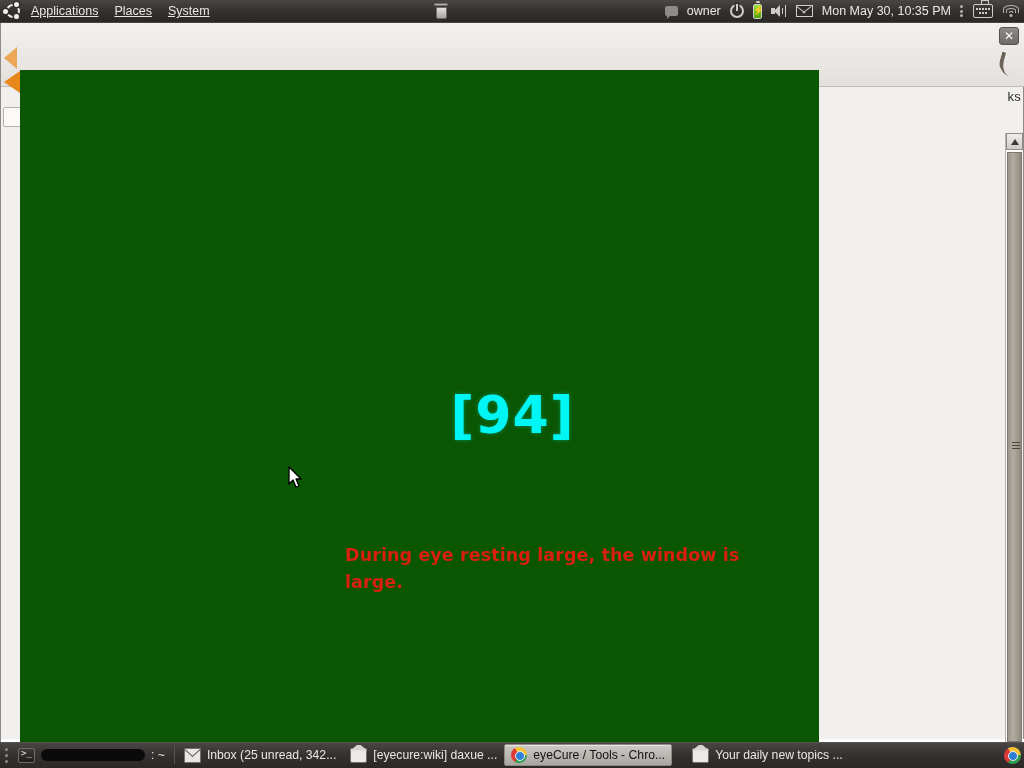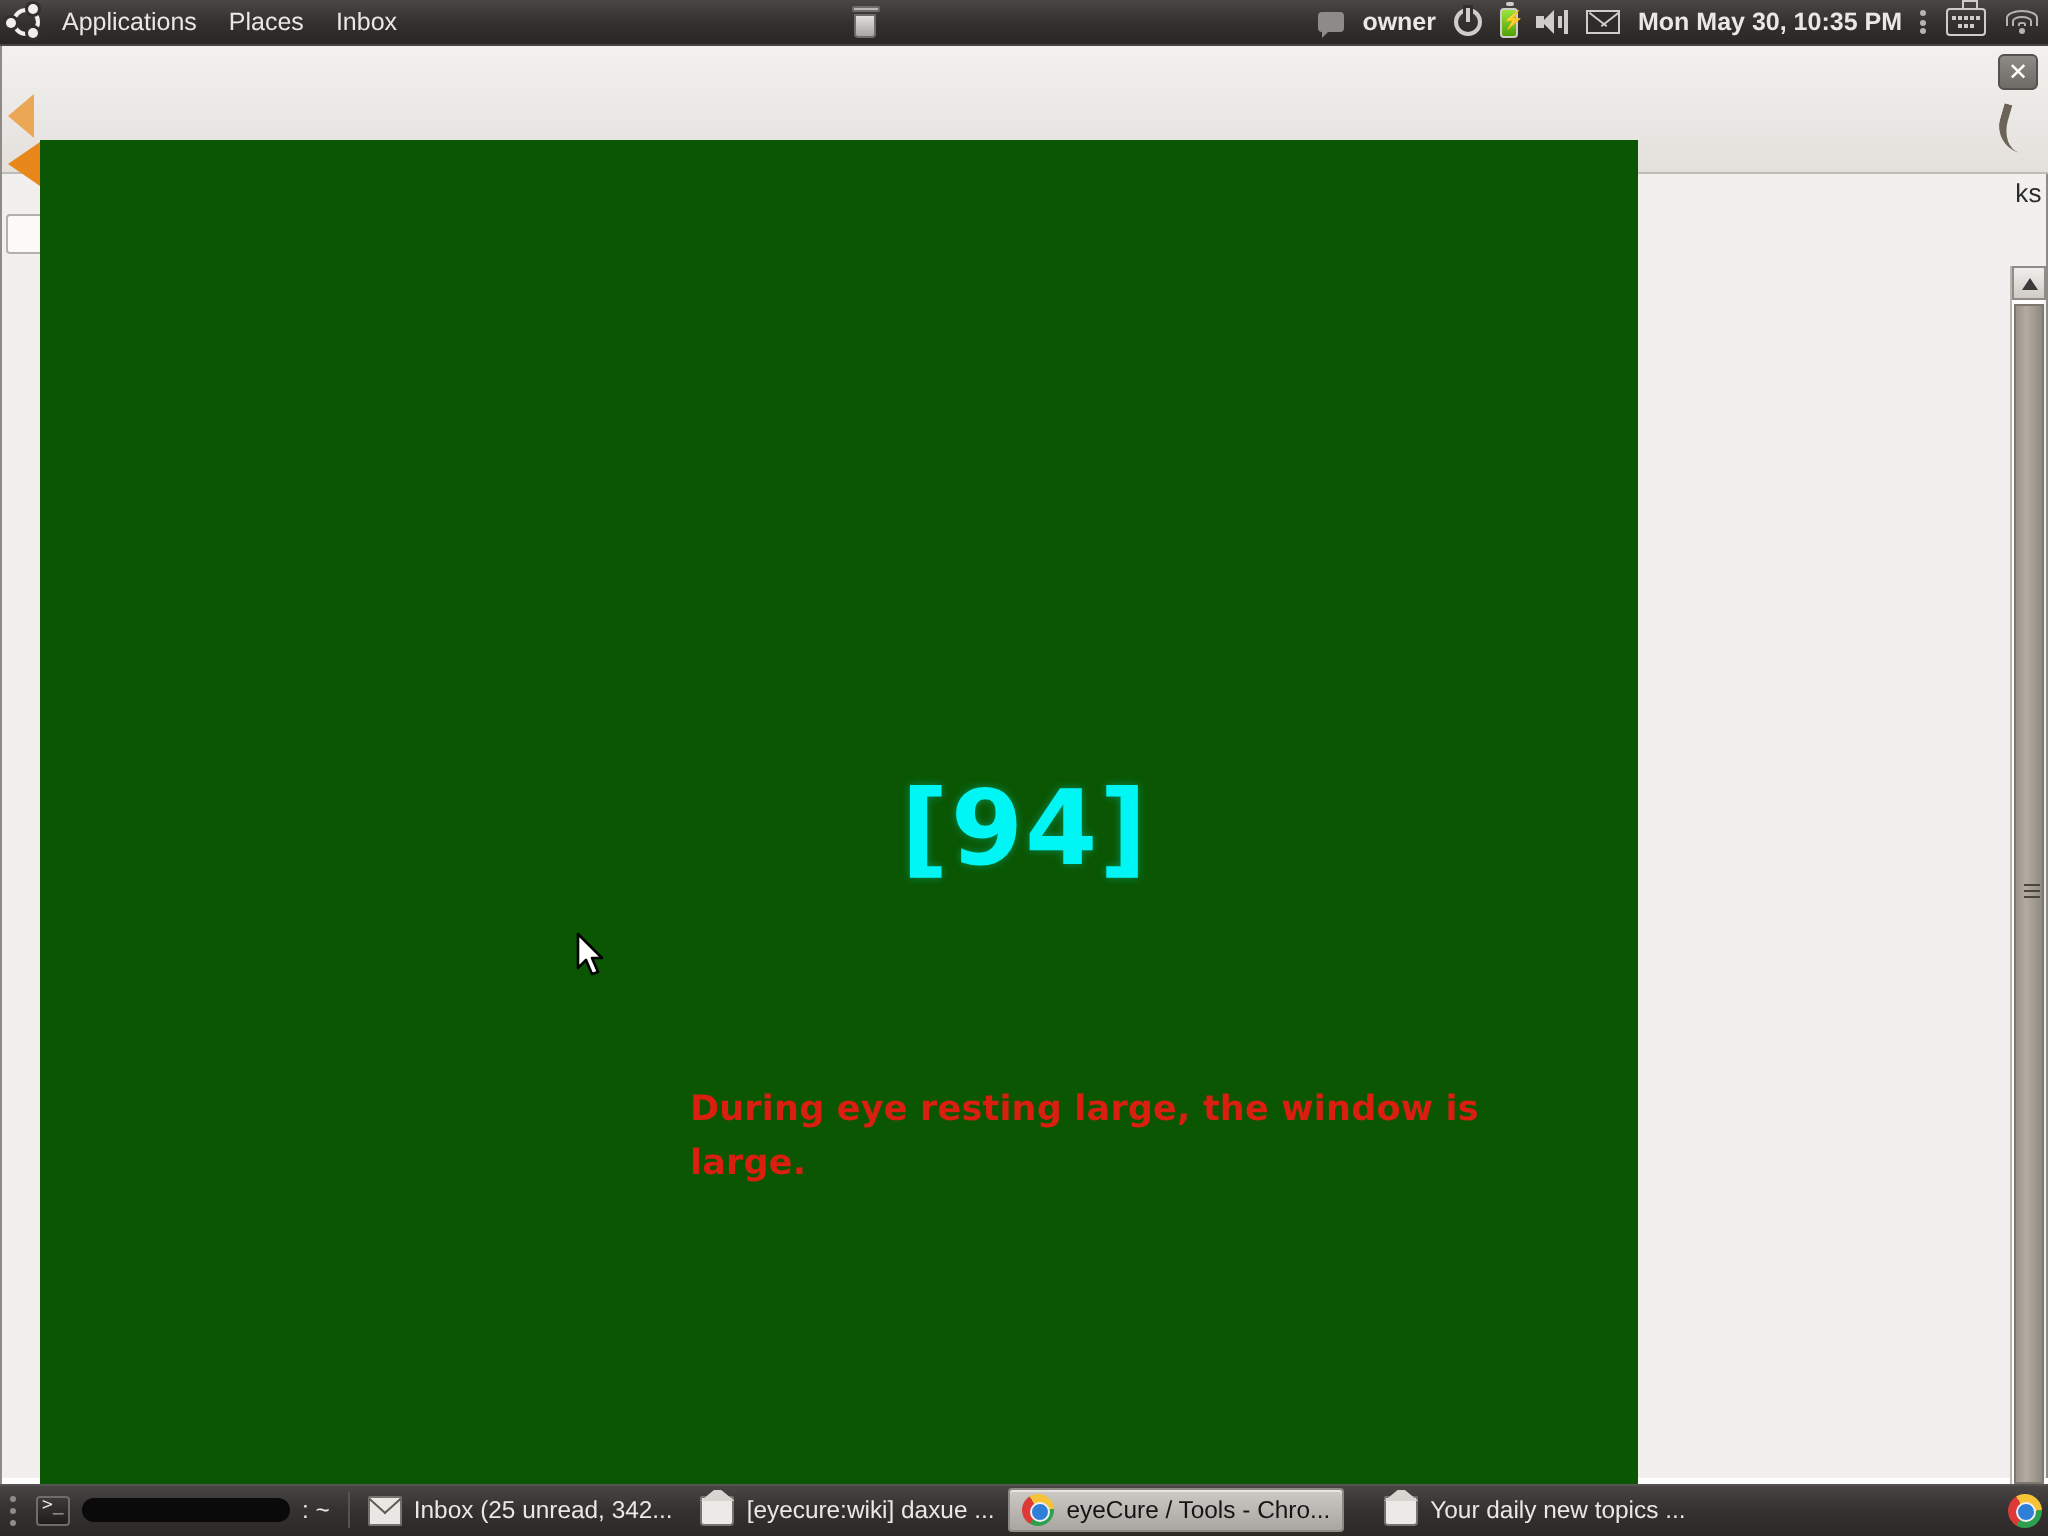--- a/index.html
+++ b/index.html
@@ -97,35 +97,35 @@
     position:absolute; left:3px; top:3px; width:14px; height:14px;
     border:2.2px solid #f0efed; border-radius:50%;
   }
   .ubuntu-logo .dot {
     position:absolute; width:5px; height:5px; background:#f0efed; border-radius:50%;
     box-shadow:0 0 0 1.5px #332f2d;
   }
   .ubuntu-logo .d1 { left:0px;  top:7.5px; }
   .ubuntu-logo .d2 { left:11px; top:1px; }
   .ubuntu-logo .d3 { left:11px; top:13px; }
-  .menu-item { padding:0 8px; line-height:22px; cursor:default; white-space:nowrap; }
+  .menu-item { padding:0 8px; line-height:22px; cursor:default; white-space:nowrap;text-decoration:underline; }
   .panel-spacer { flex:1; }
   .trash-icon {
     width:16px; height:16px; position:relative; flex:none;
   }
   .trash-icon .lid {
     position:absolute; left:1px; top:0; width:14px; height:3px;
     background:#b9b7b3; border:1px solid #6e6c69; border-radius:1px;
   }
   .trash-icon .body {
     position:absolute; left:2.5px; top:3.5px; width:11px; height:12px;
     background:linear-gradient(#e2e0dc,#a8a6a2);
     border:1px solid #6e6c69; border-radius:0 0 2px 2px;
   }
-  .tray { display:flex; align-items:center; gap:9px; padding-right:4px;font-weight:bold; }
+  .tray { display:flex; align-items:center; gap:9px; padding-right:4px; }
   .chat-icon {
     width:13px; height:10px; background:#8d8b88; border-radius:2px; position:relative;
   }
   .chat-icon:after {
     content:""; position:absolute; left:2px; bottom:-3px;
     border-left:4px solid #8d8b88; border-bottom:4px solid transparent;
   }
   .power-icon {
     width:14px; height:14px; border:2px solid #cfcdc9; border-radius:50%;
     position:relative; box-sizing:border-box;
@@ -331,21 +331,21 @@
 
   <div class="panel-top">
     <div class="ubuntu-logo">
       <div class="ring"></div>
         <div class="dot d1"></div>
         <div class="dot d2"></div>
         <div class="dot d3"></div>
     </div>
     <div class="menu-item">Applications</div>
     <div class="menu-item">Places</div>
-    <div class="menu-item">Inbox</div>
+    <div class="menu-item">System</div>
     <div class="panel-spacer"></div>
     <div class="trash-icon">
       <div class="lid"></div>
         <div class="body"></div>
     </div>
     <div class="panel-spacer"></div>
     <div class="tray">
       <div class="chat-icon"></div>
       <div>owner</div>
       <div class="power-icon"></div>

